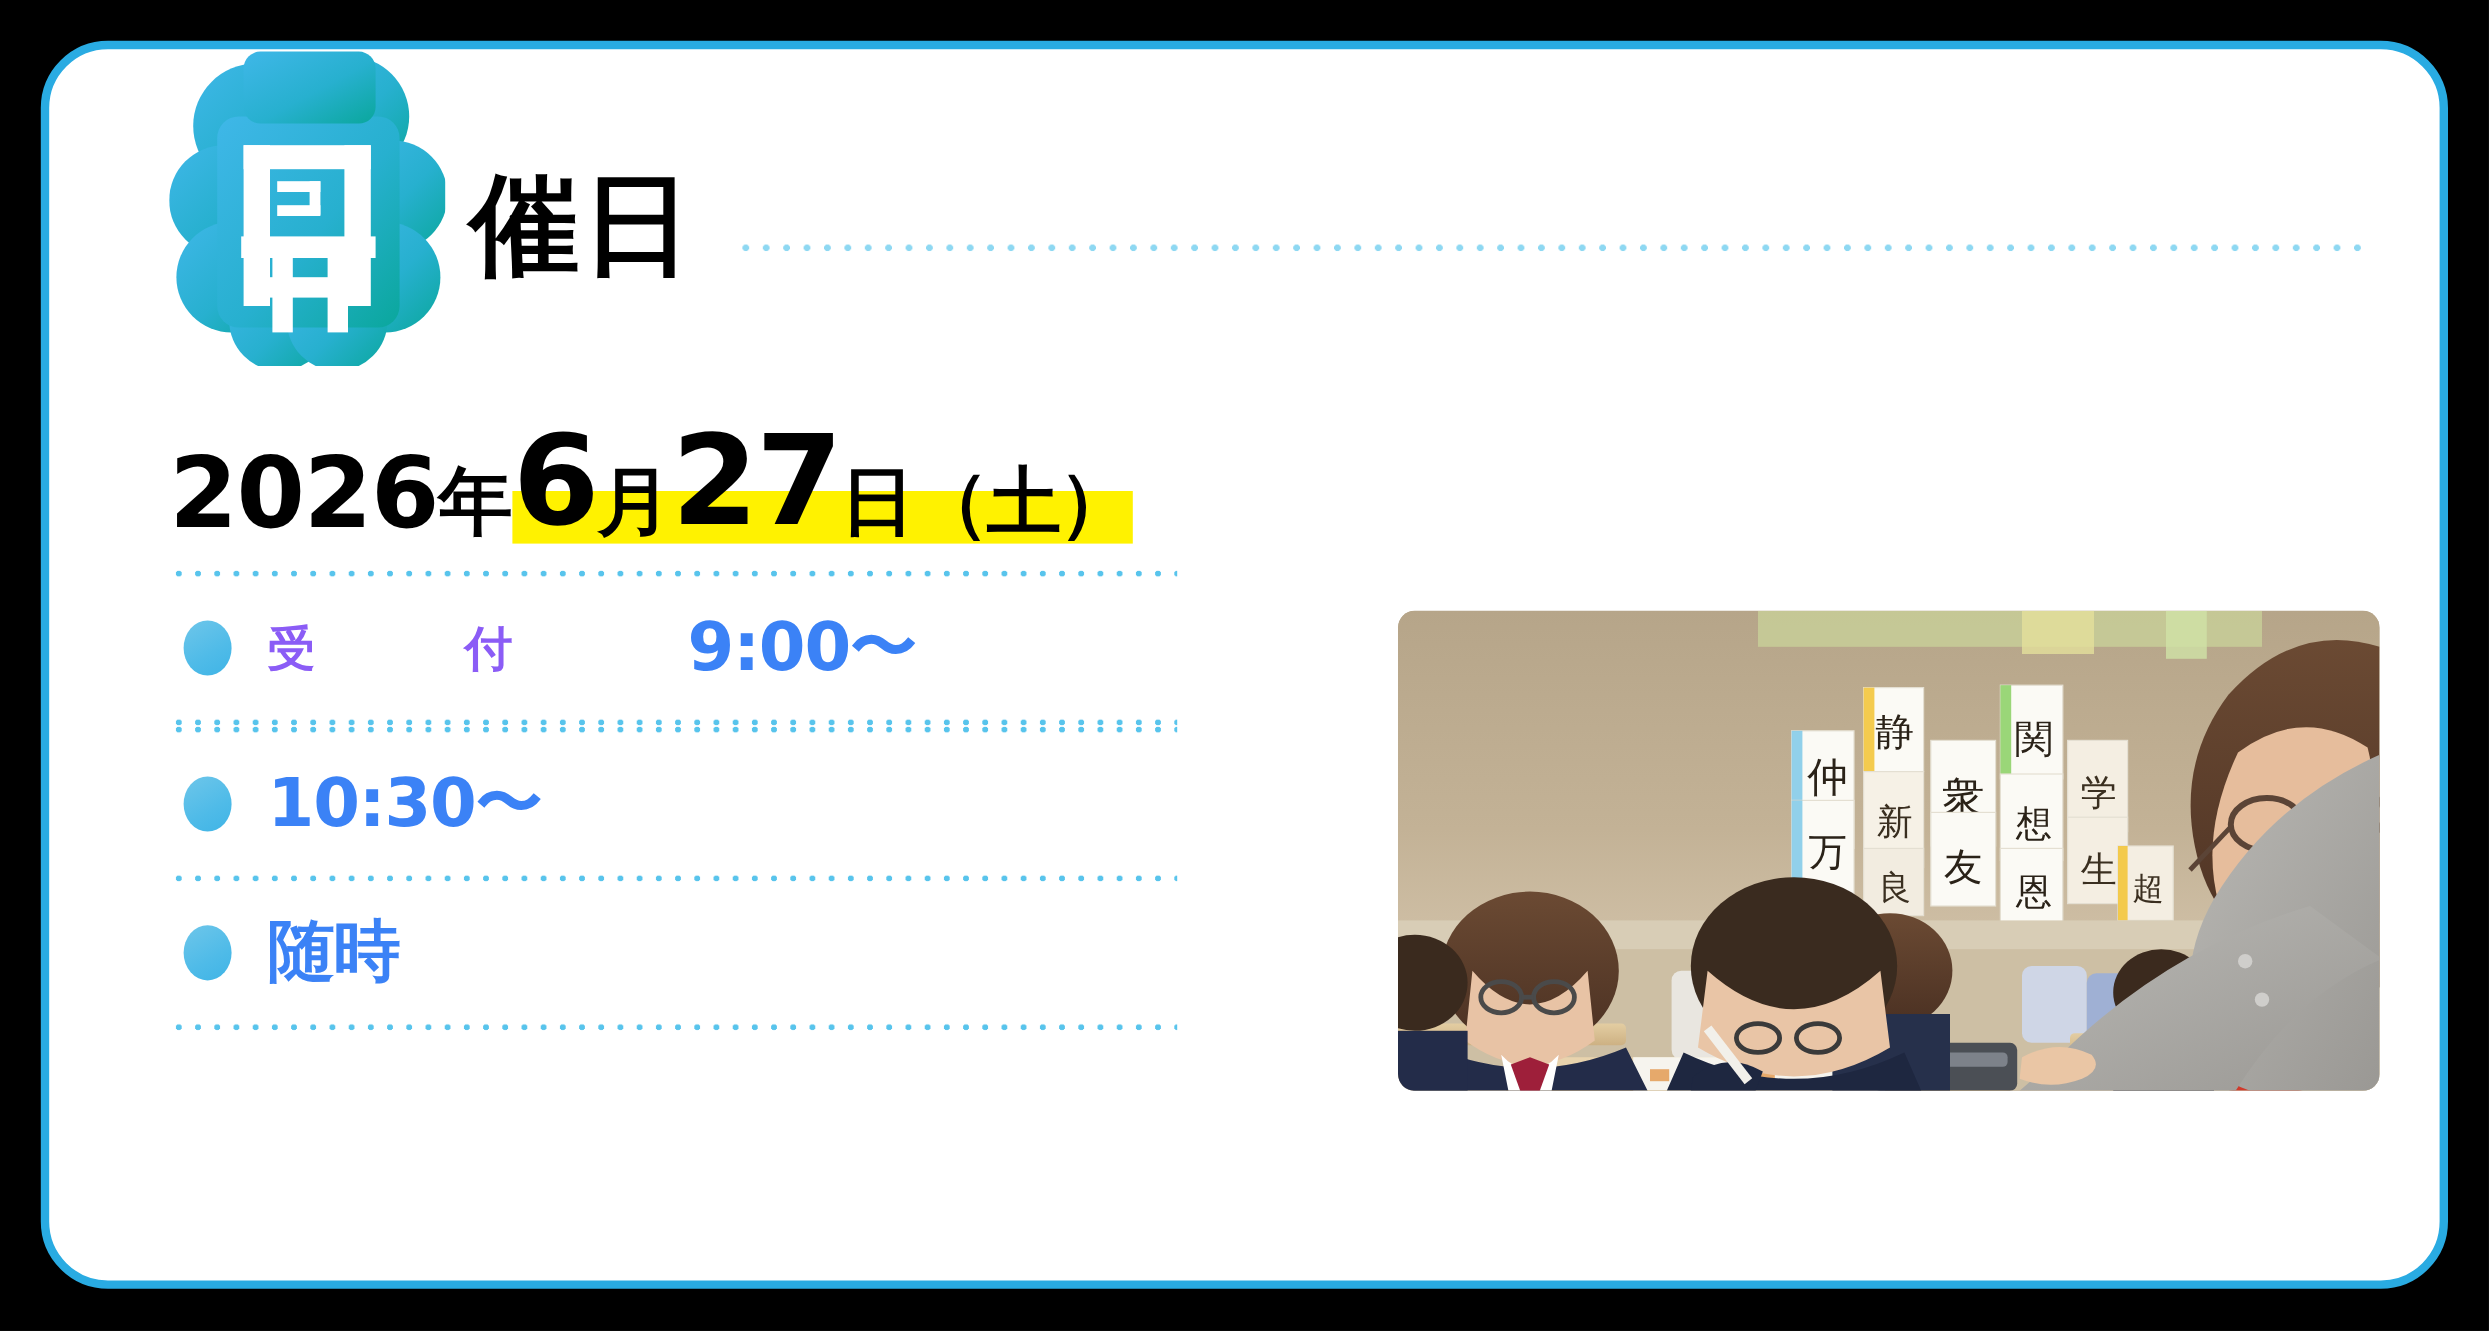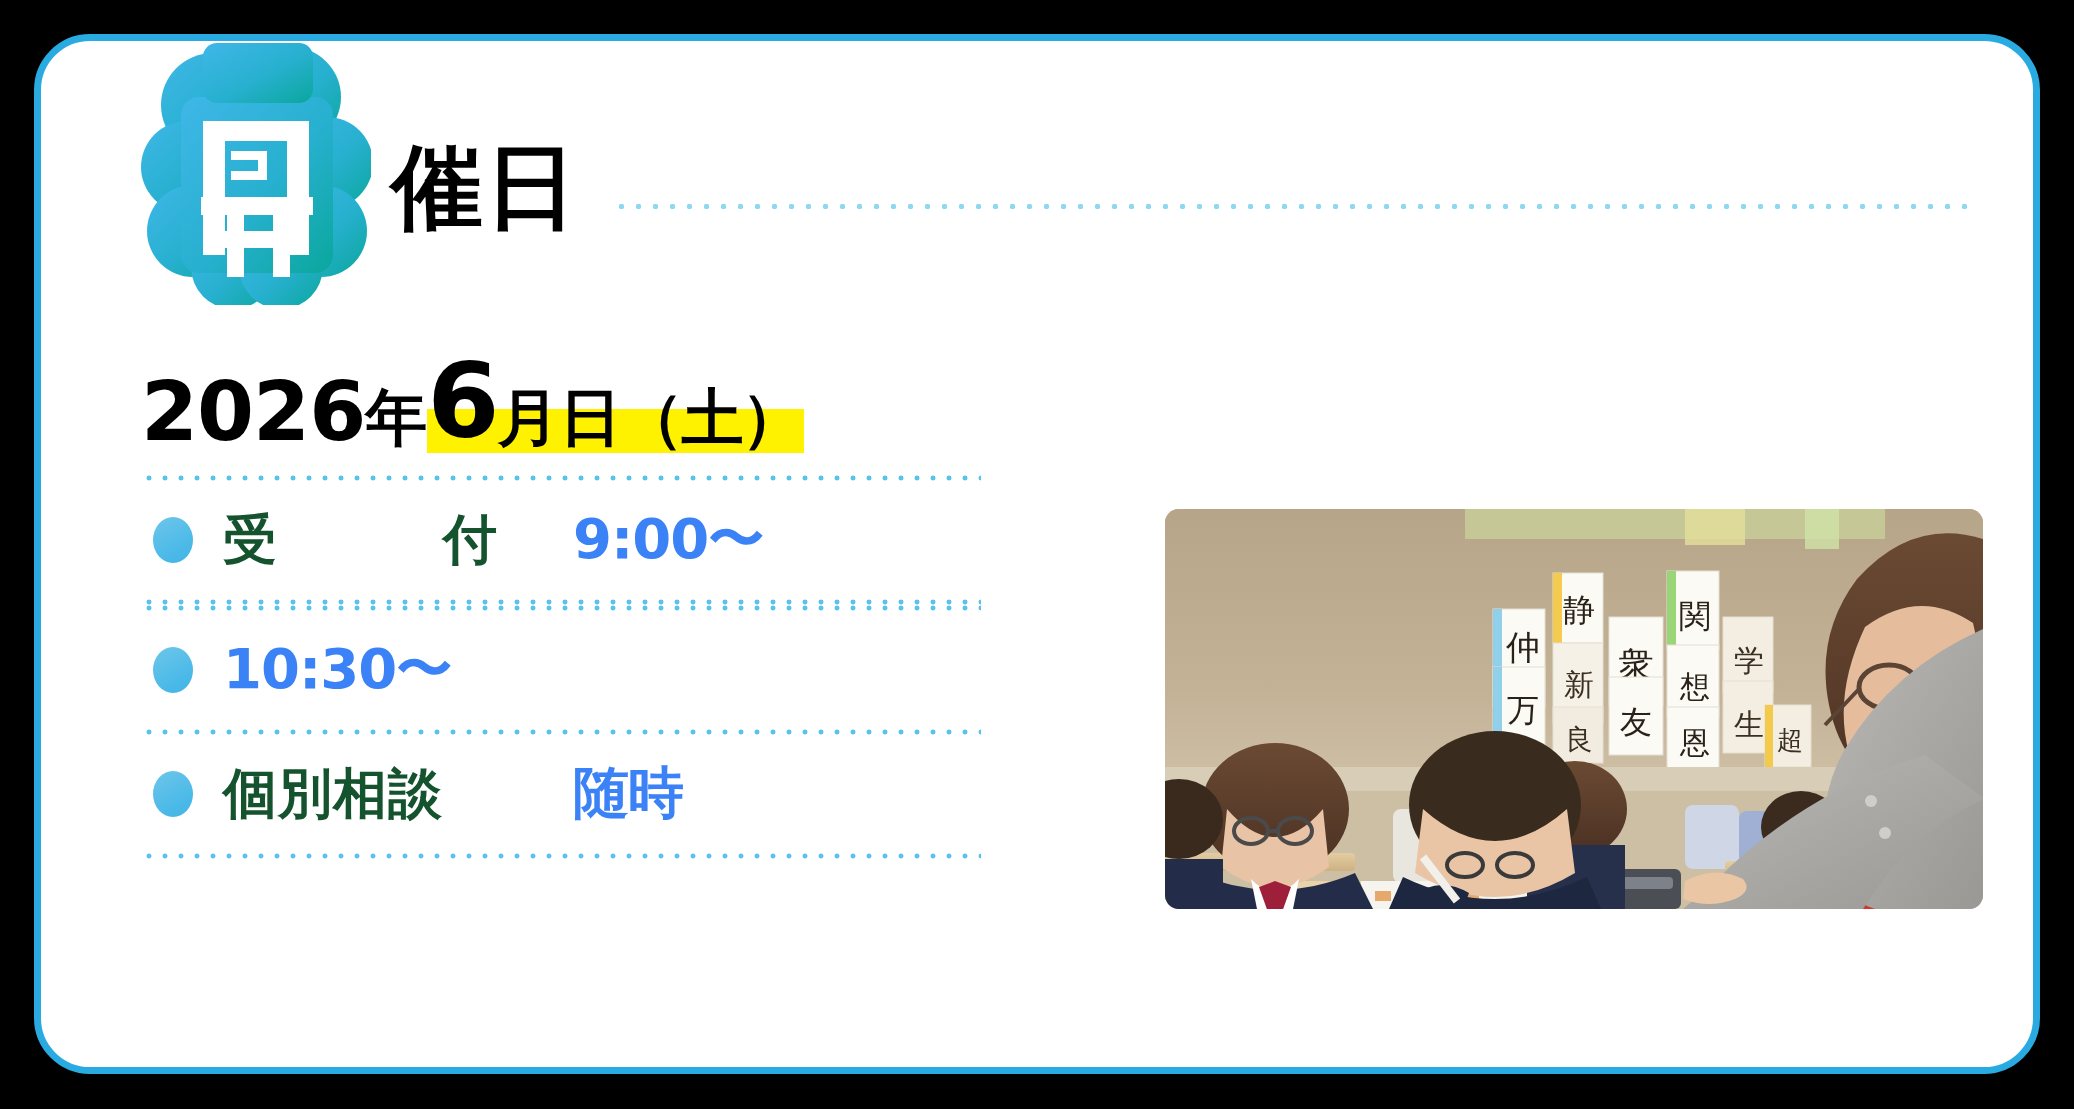--- a/index.html
+++ b/index.html
@@ -117,23 +117,23 @@
   }
   .bullet {
     width: 40px; height: 46px;
     border-radius: 50%;
     background: linear-gradient(150deg, #6ec6ea 0%, #4fbbe8 60%, #3fb4e6 100%);
     flex: 0 0 auto;
     margin-right: 30px;
   }
   .slabel {
     font-family: "DejaVu Sans", "Liberation Sans", sans-serif;
-    font-size: 54px;
+    font-size: 40px;
     font-weight: 700;
-    color: #14532d;
+    color: #8b5cf6;
     width: 350px;
     flex: 0 0 auto;
     white-space: pre;
     letter-spacing: 1px;
   }
   .stime {
     font-family: "DejaVu Sans", "Liberation Sans", sans-serif;
     font-size: 56px;
     font-weight: 700;
     color: #3b82f6;
@@ -228,20 +228,21 @@
   </div>
 
   <div id="left-col">
 
     <div id="date-line">
       <span class="d-year">2026</span>
       <span class="d-kanji-year">年</span>
       <span class="d-hl">
         <span class="d-big">6</span>
         <span class="d-mid">月</span>
+        <span class="d-big">27</span>
         <span class="d-small">日</span>
         <span class="d-dow">（土）</span>
       </span>
     </div>
 
     <div id="schedule">
       <div class="sep"></div>
 
       <div class="srow">
         <span class="bullet"></span>
@@ -253,21 +254,20 @@
       <div class="sep"></div>
 
       <div class="srow">
         <span class="bullet"></span>
         <span class="stime">10:30〜</span>
       </div>
       <div class="sep"></div>
 
       <div class="srow">
         <span class="bullet"></span>
-        <span class="slabel">個別相談</span>
         <span class="stime">随時</span>
       </div>
       <div class="sep"></div>
     </div>
   </div>
 
 
   <div id="photo">
     <svg viewBox="0 0 818 400" xmlns="http://www.w3.org/2000/svg" aria-hidden="true">
       <defs>

